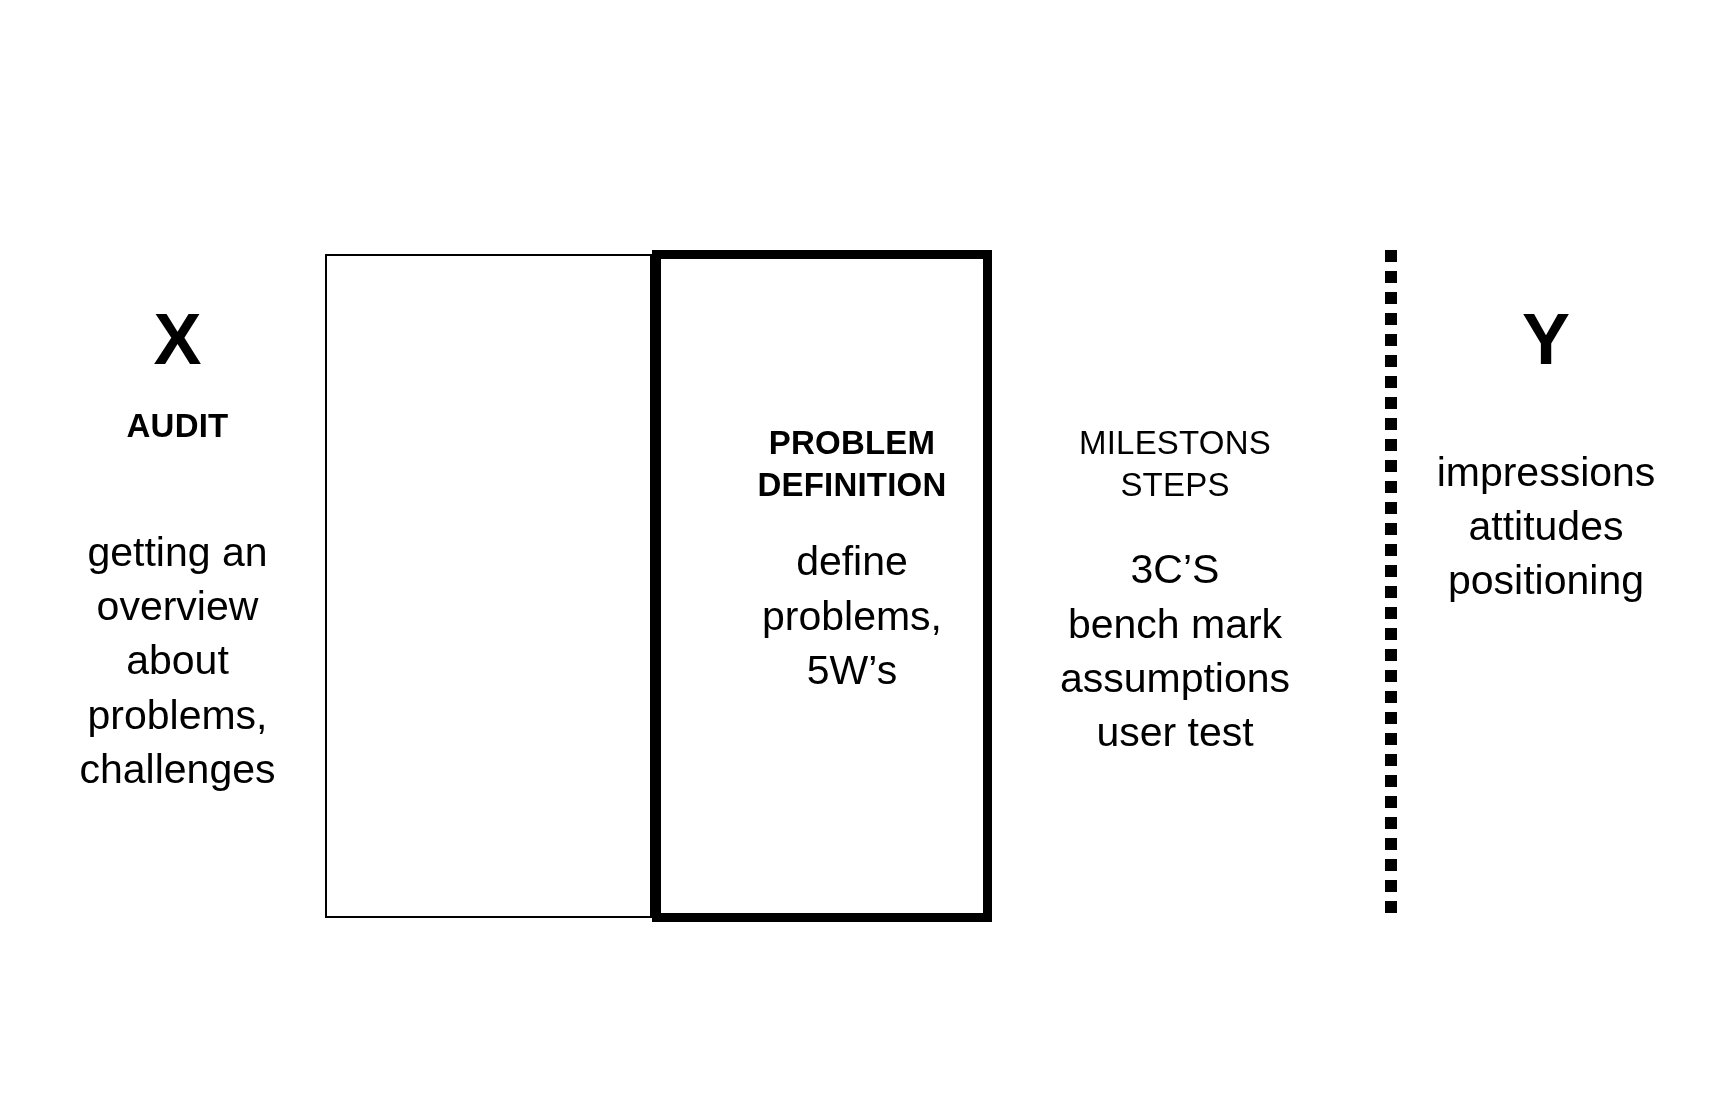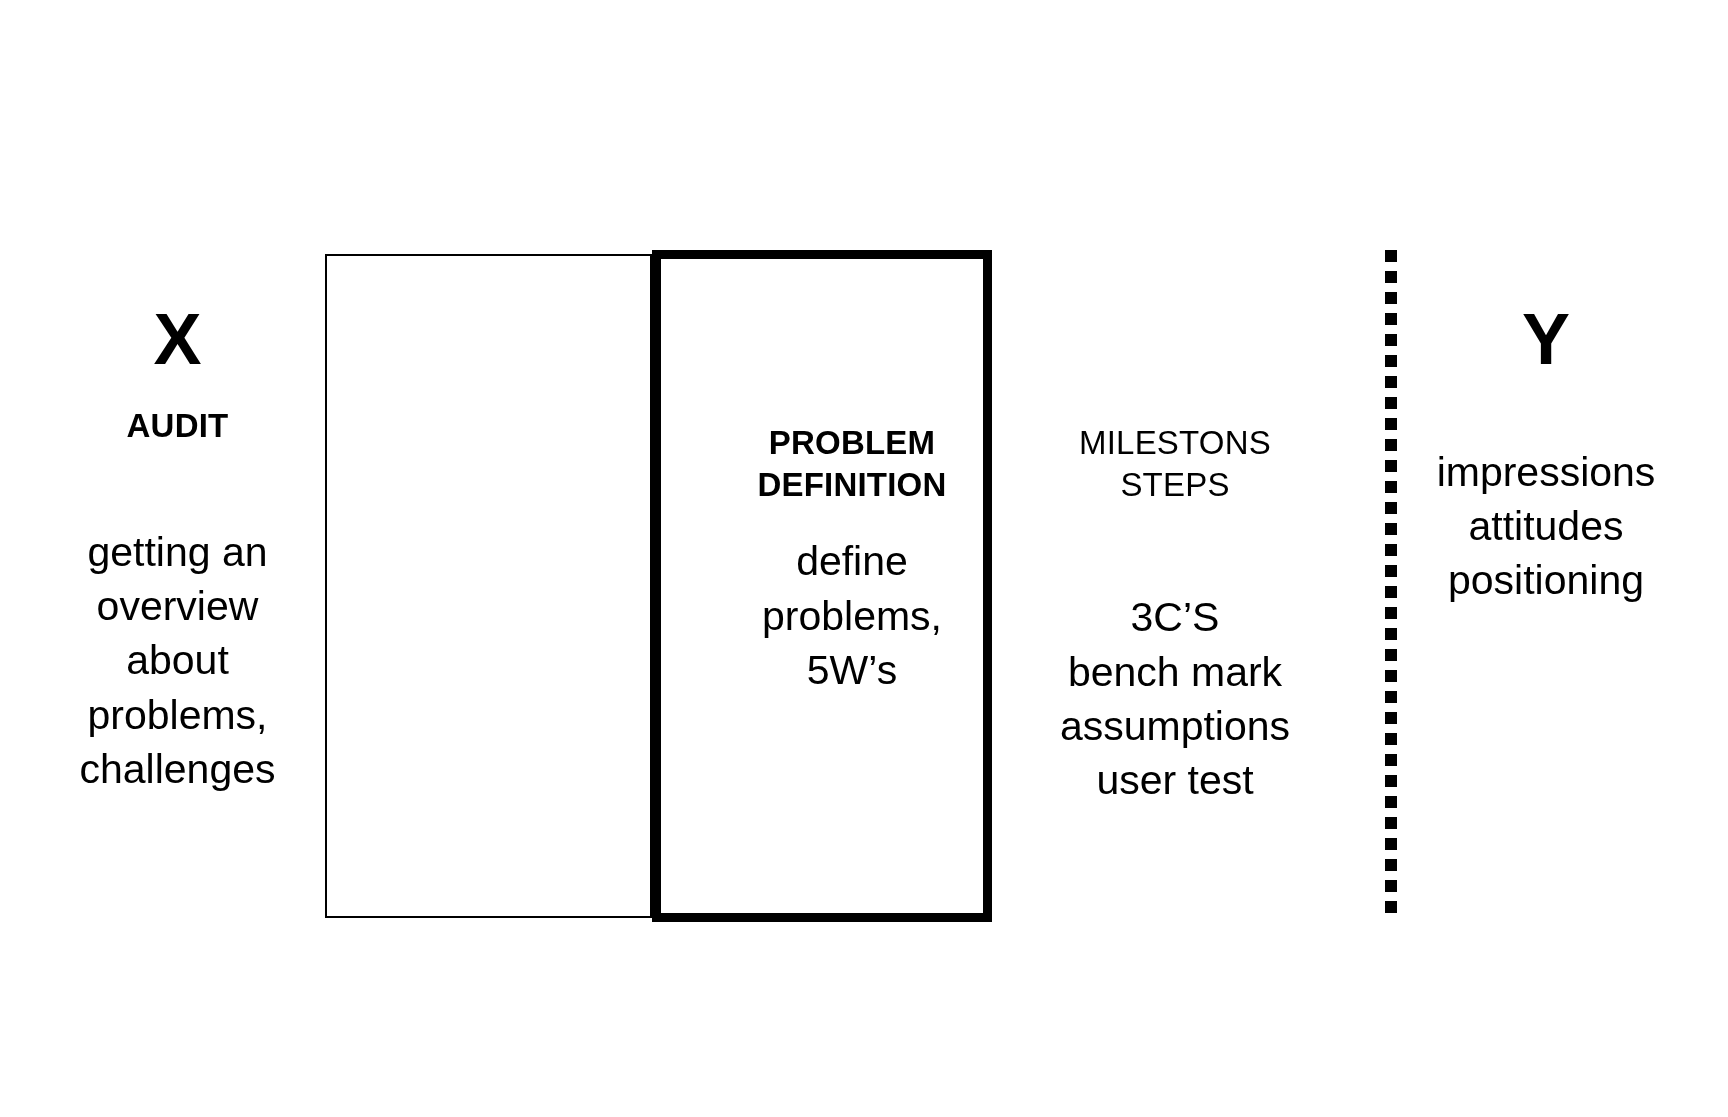--- a/index.html
+++ b/index.html
@@ -99,21 +99,21 @@
     z-index: 4;
   }
   #col-problem .body-text { margin-top: 28px; }
 
   
   #col-milestones {
     left: 1035px;
     top: 422px;
     width: 280px;
   }
-  #col-milestones .body-text { margin-top: 84px; }
+  #col-milestones .body-text { margin-top: 36px; }
 
   
   #dotted-divider {
     position: absolute;
     left: 1385px;
     top: 250px;
     width: 12px;
     height: 672px;
     background-image: linear-gradient(
       to bottom,

